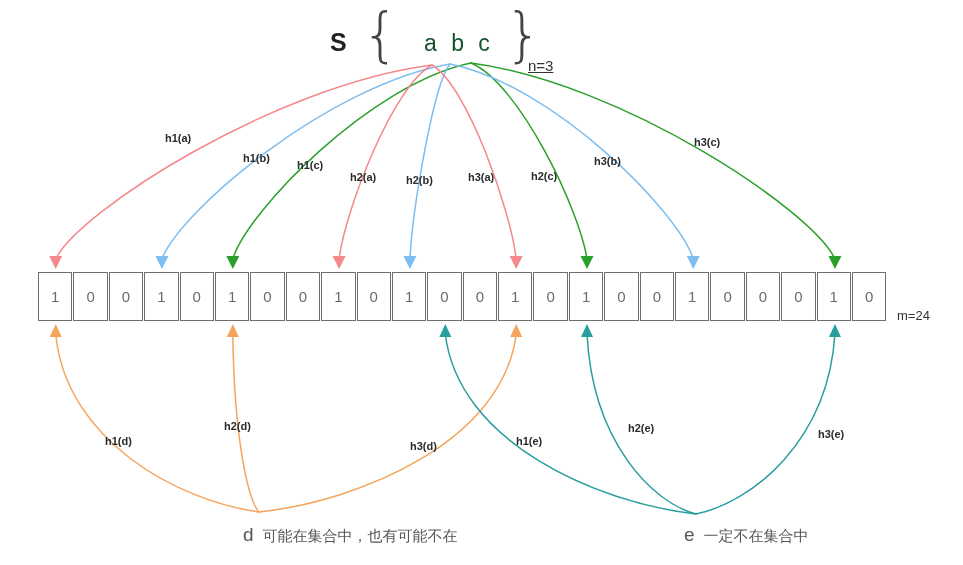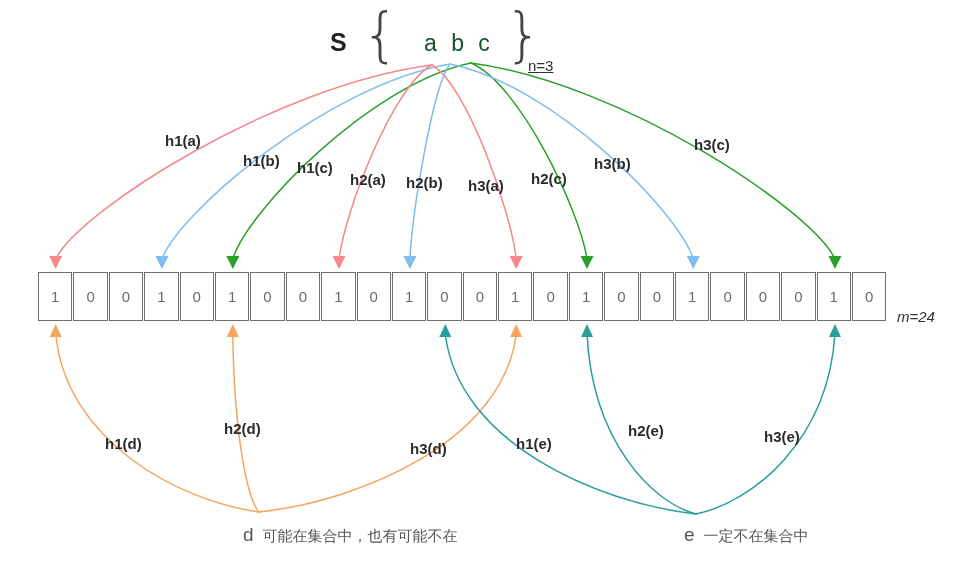--- a/index.html
+++ b/index.html
@@ -19,24 +19,24 @@
     position:absolute;font-size:58px;color:#444;font-weight:300;
     font-family:"DejaVu Sans",sans-serif;line-height:1;
   }
   .elems{
     position:absolute;font-size:23px;color:#14532d;letter-spacing:4px;
   }
   .n-label{
     position:absolute;font-size:15px;color:#333;
   }
   .m-label{
-    position:absolute;font-size:15px;color:#333;font-style:italic;
+    position:absolute;font-size:13px;color:#333;
   }
   .hash-label{
-    position:absolute;font-size:15px;font-weight:bold;color:#2b2b2b;
+    position:absolute;font-size:11px;font-weight:bold;color:#2b2b2b;
     white-space:nowrap;
   }
   .bit-array{
     position:absolute;display:flex;
   }
   .cell{
     width:34.4px;height:49px;border:1px solid #6e6e6e;
     margin-right:1.0px;
     display:flex;align-items:center;justify-content:center;
     font-size:15px;color:#6b6b6b;background:#fff;
@@ -130,30 +130,30 @@
     </div>
 
   <div class="m-label" style="left:897px;top:308px;">m=24</div>
 
   <div id="hash-labels">
       <div class="hash-label" style="left: 165px; top: 132px;">h1(a)</div>
       <div class="hash-label" style="left: 243px; top: 152px;">h1(b)</div>
       <div class="hash-label" style="left: 297px; top: 159px;">h1(c)</div>
       <div class="hash-label" style="left: 350px; top: 171px;">h2(a)</div>
       <div class="hash-label" style="left: 406px; top: 174px;">h2(b)</div>
-      <div class="hash-label" style="left: 468px; top: 177px;">h3(a)</div>
+      <div class="hash-label" style="left: 468px; top: 171px;">h3(a)</div>
       <div class="hash-label" style="left: 531px; top: 170px;">h2(c)</div>
       <div class="hash-label" style="left: 594px; top: 155px;">h3(b)</div>
       <div class="hash-label" style="left: 694px; top: 136px;">h3(c)</div>
       <div class="hash-label" style="left: 105px; top: 435px;">h1(d)</div>
       <div class="hash-label" style="left: 224px; top: 420px;">h2(d)</div>
       <div class="hash-label" style="left: 410px; top: 440px;">h3(d)</div>
       <div class="hash-label" style="left: 516px; top: 435px;">h1(e)</div>
       <div class="hash-label" style="left: 611px; top: 422px; padding-left: 17px;">h2(e)</div>
-      <div class="hash-label" style="left: 764px; top: 428px;">h3(e)</div>
+      <div class="hash-label" style="left: 818px; top: 428px;">h3(e)</div>
     </div>
 
   <div id="conclusion-notes">
       <div class="bottom-note" style="left: 243px; top: 524px;"><span class="key">d</span><span>可能在集合中，也有可能不在</span></div>
       <div class="bottom-note" style="left: 684px; top: 524px;"><span class="key">e</span><span>一定不在集合中</span></div>
     </div>
 
 </div>
 
 </body></html>

